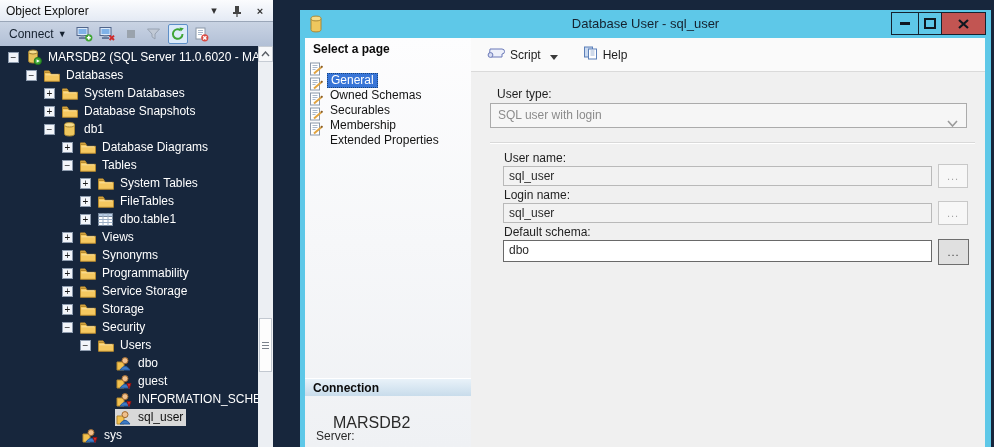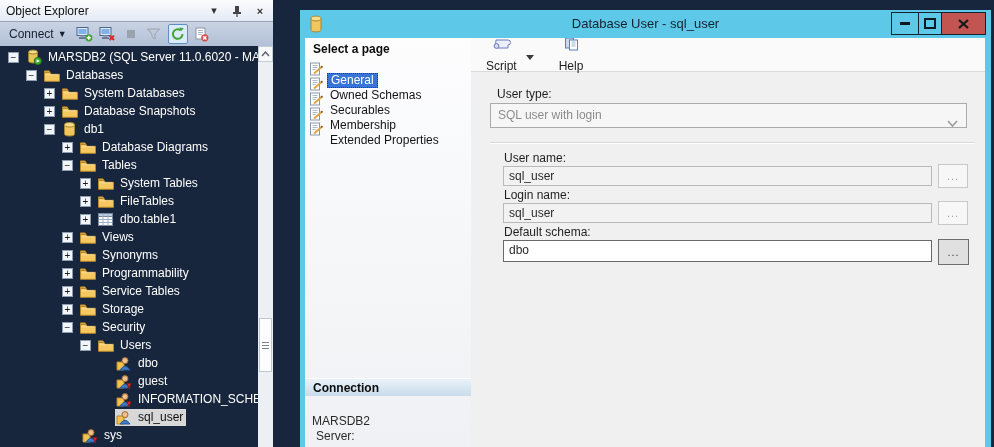--- a/index.html
+++ b/index.html
@@ -52,26 +52,26 @@
   .dlg-body{position:absolute;left:5px;top:28px;right:6px;bottom:0;background:#F0F0F0;overflow:hidden;}
   .left-pane{position:absolute;left:0;top:0;width:199px;bottom:0;background:linear-gradient(180deg,#FDFDFE,#EFF1F4);border-right:1px solid #A6A6A6;box-sizing:border-box;}
   .pane-header{position:absolute;left:8px;top:4px;font-size:12px;font-weight:bold;color:#0B0B0B;}
   .page-list{position:absolute;left:4px;top:25px;right:2px;}
   .page-item{display:flex;align-items:center;height:15px;gap:4px;font-size:12px;color:#141414;white-space:nowrap;}
   .page-item .plabel{padding:0 3px;line-height:13px;margin-top:20px;}
   .page-item.selected .plabel{background:#3875D7;color:#FFFFFF;border:1px dotted #17457F;}
   .conn-header{position:absolute;left:0;top:340px;width:100%;height:18px;background:linear-gradient(180deg,#E9F2F9,#C8DCEB);
     font-size:12px;font-weight:bold;color:#0B0B0B;line-height:18px;padding-left:8px;box-sizing:border-box;border-top:1px solid #FFFFFF;}
   .conn-label{position:absolute;left:11px;font-size:12px;color:#2A2A2A;margin-top:28px;}
-  .conn-value{position:absolute;left:7px;font-size:12px;color:#2A2A2A;}
+  .conn-value{position:absolute;left:28px;font-size:16px;color:#2A2A2A;}
 
   .right-pane{position:absolute;left:166px;right:0;top:0;bottom:0;background:#F0F0F0;}
   .dlg-toolbar{position:absolute;left:0;top:0;right:0;height:33px;background:#FAFAFA;border-bottom:1px solid #DADADA;
     display:flex;align-items:center;padding-left:12px;gap:6px;}
-  .tool-btn{display:flex;align-items:center;gap:5px;font-size:12px;color:#1C1C1C;padding:2px 3px;flex-direction:column;}
+  .tool-btn{display:flex;align-items:center;gap:5px;font-size:12px;color:#1C1C1C;padding:2px 3px;}
   .sep8{width:10px;}
   .form-label{position:absolute;font-size:12px;color:#1F1F1F;}
   .combo{position:absolute;left:19px;top:65px;width:477px;height:25px;box-sizing:border-box;background:#F6F6F6;border:1px solid #ABABAB;
     font-size:12px;color:#8C8C8C;line-height:23px;padding-left:7px;}
   .combo .chev{position:absolute;right:8px;top:8px;}
   .hsep{position:absolute;left:19px;top:104px;width:485px;height:1px;background:#D9D9D9;border-bottom:1px solid #FFFFFF;}
   .tinput{position:absolute;left:32px;width:429px;height:20px;box-sizing:border-box;background:#F2F2F2;border:1px solid #B9B9B9;
     font-size:12px;color:#2B2B2B;line-height:18px;padding-left:5px;}
   .tinput.enabled{background:#FFFFFF;border:1px solid #696969;height:22px;}
   .browse{position:absolute;left:467px;width:30px;height:24px;box-sizing:border-box;background:#F7F7F7;border:1px solid #C8C8C8;
@@ -322,21 +322,21 @@
         <div class="tree-row" style="padding-left: 62px;">
           <span class="expander">+</span>
           <span class="node">
             <span class="ticon">
               <svg width="16" height="13" viewBox="0 0 16 13">
                 <path d="M0.5 3.5 h5.5 l1.3 1.8 h8.2 v7 H0.5 z" fill="#F5C860" stroke="#B5892F"></path>
                 <path d="M0.5 3.5 v-1.6 h4.6 l1 1.6 z" fill="#E8B44A" stroke="#B5892F"></path>
                 <path d="M1.5 5.8 h13" stroke="#FBE29E" stroke-width="1"></path>
               </svg>
             </span>
-            <span class="tlabel">Service Tables</span>
+            <span class="tlabel">Service Storage</span>
           </span>
         </div>
         <div class="tree-row" style="padding-left: 62px;">
           <span class="expander">+</span>
           <span class="node">
             <span class="ticon">
               <svg width="16" height="13" viewBox="0 0 16 13">
                 <path d="M0.5 3.5 h5.5 l1.3 1.8 h8.2 v7 H0.5 z" fill="#F5C860" stroke="#B5892F"></path>
                 <path d="M0.5 3.5 v-1.6 h4.6 l1 1.6 z" fill="#E8B44A" stroke="#B5892F"></path>
                 <path d="M1.5 5.8 h13" stroke="#FBE29E" stroke-width="1"></path>

